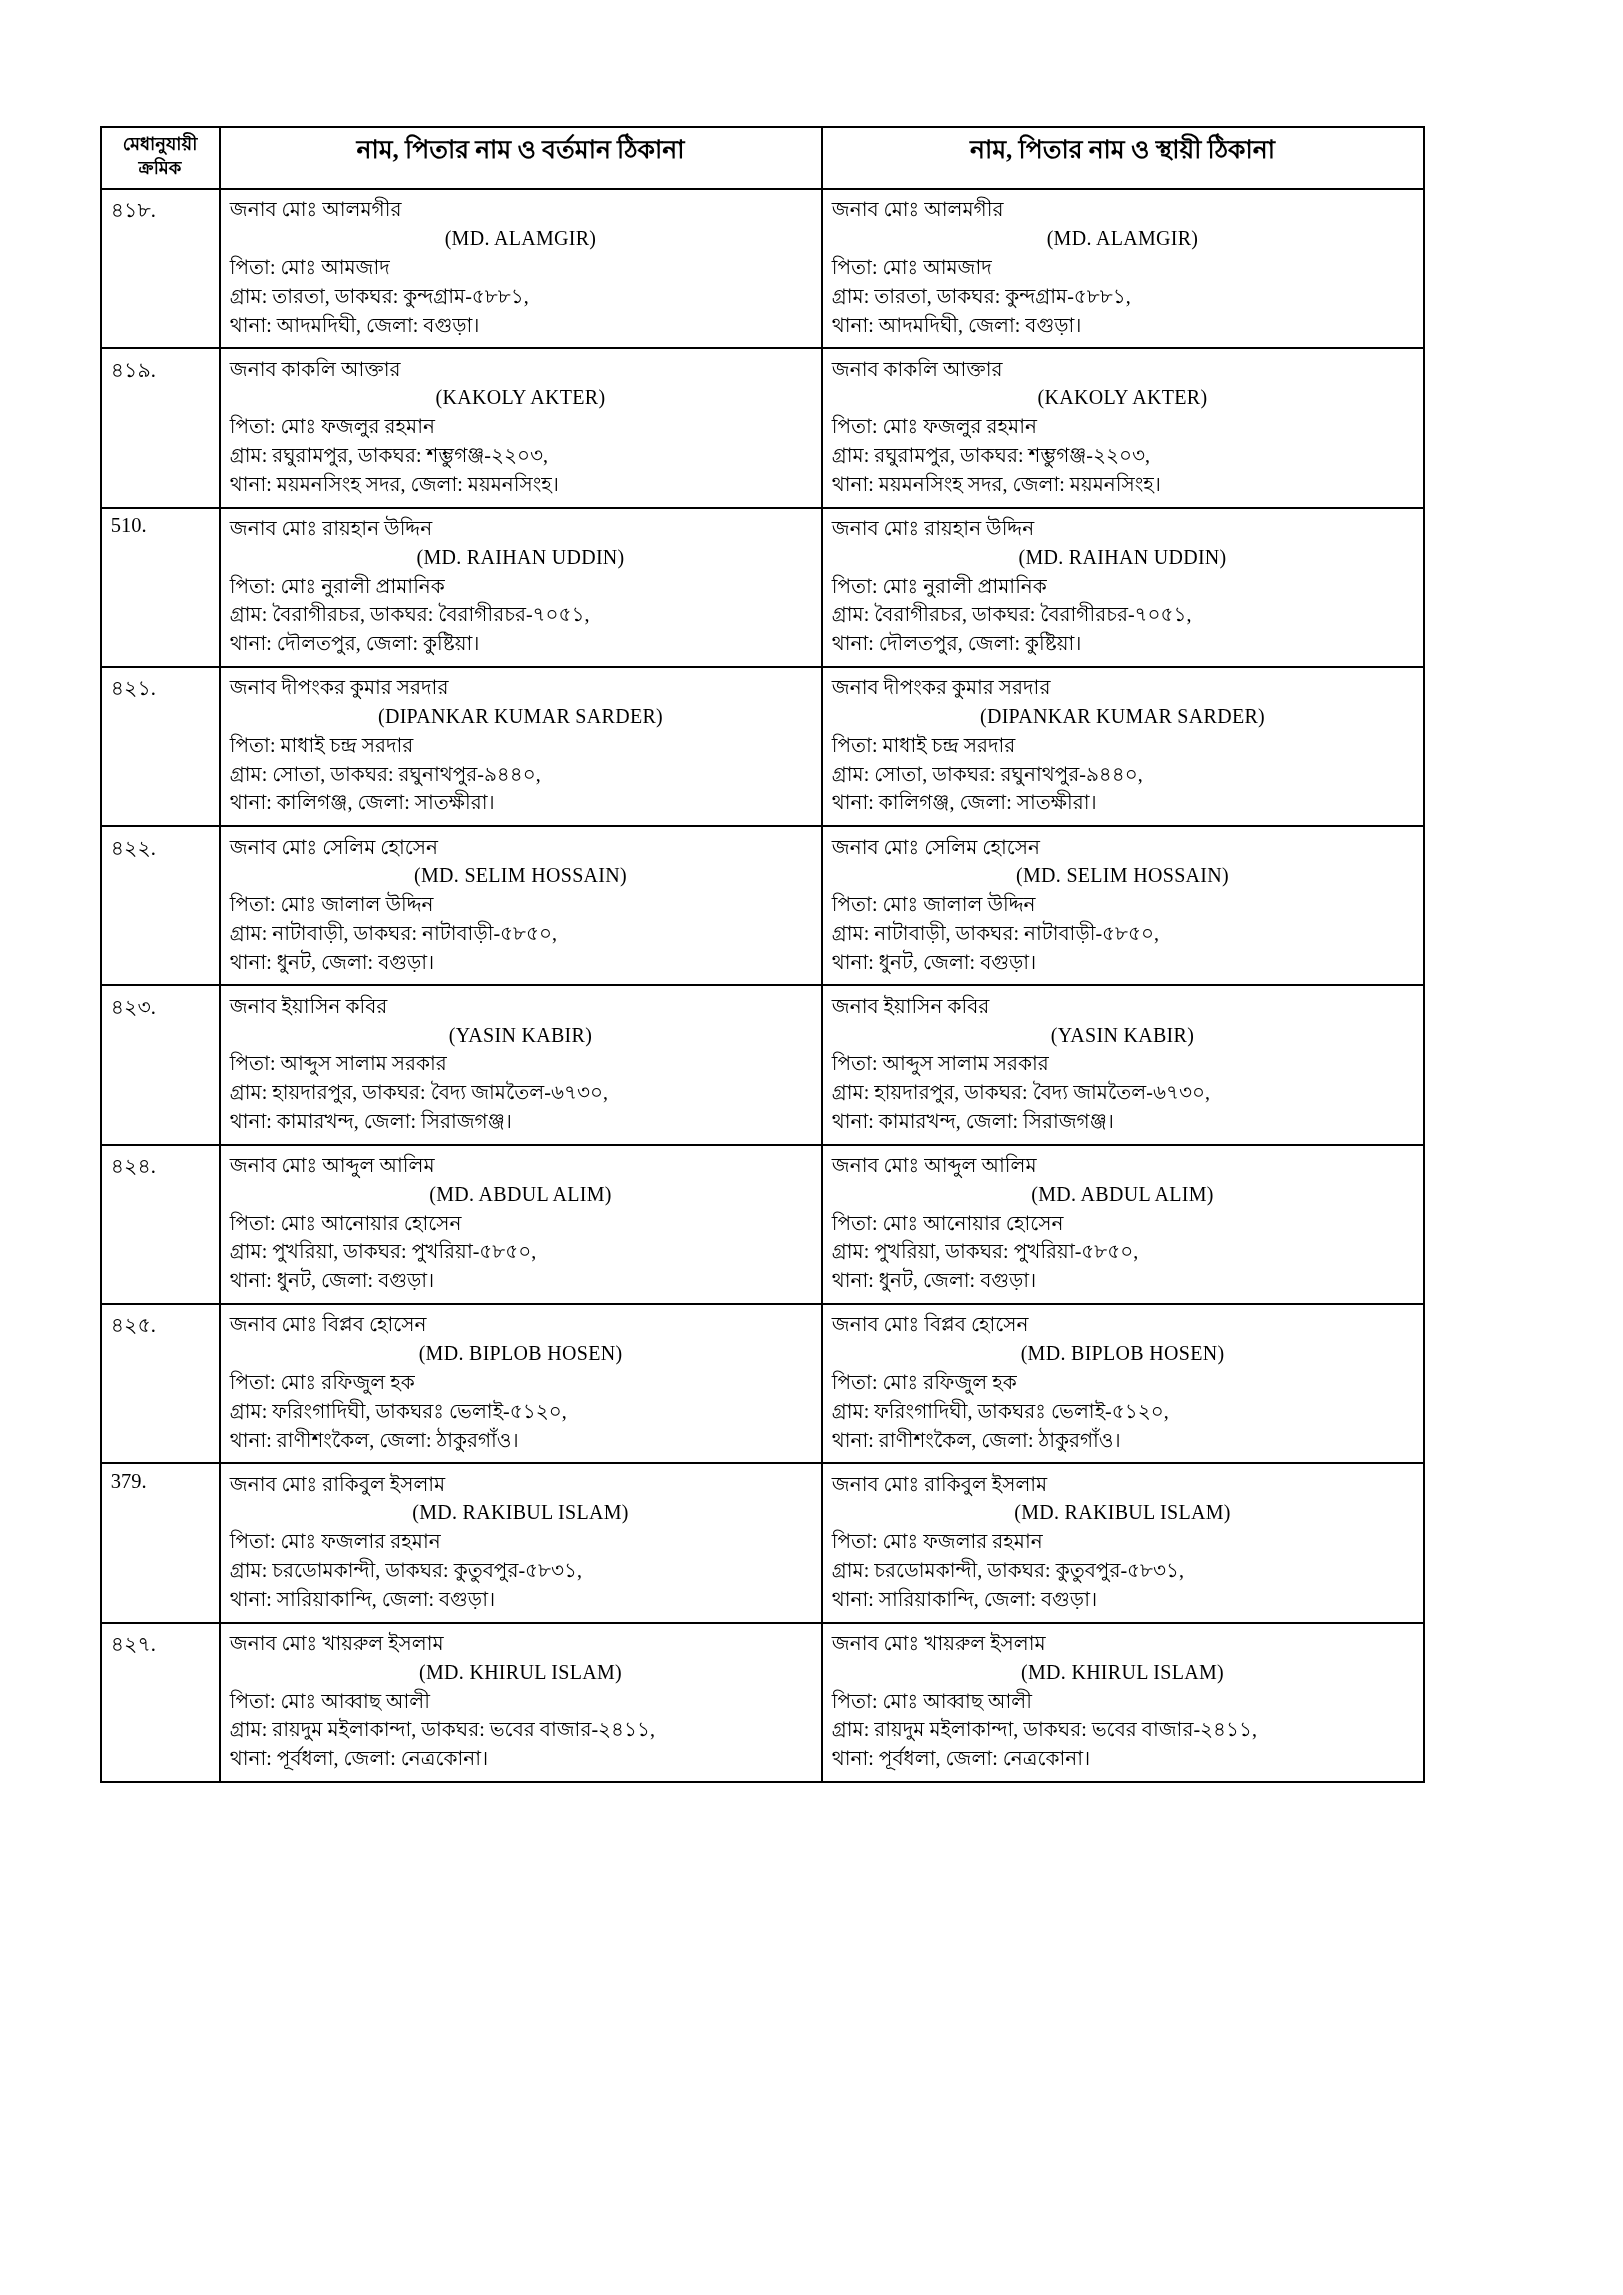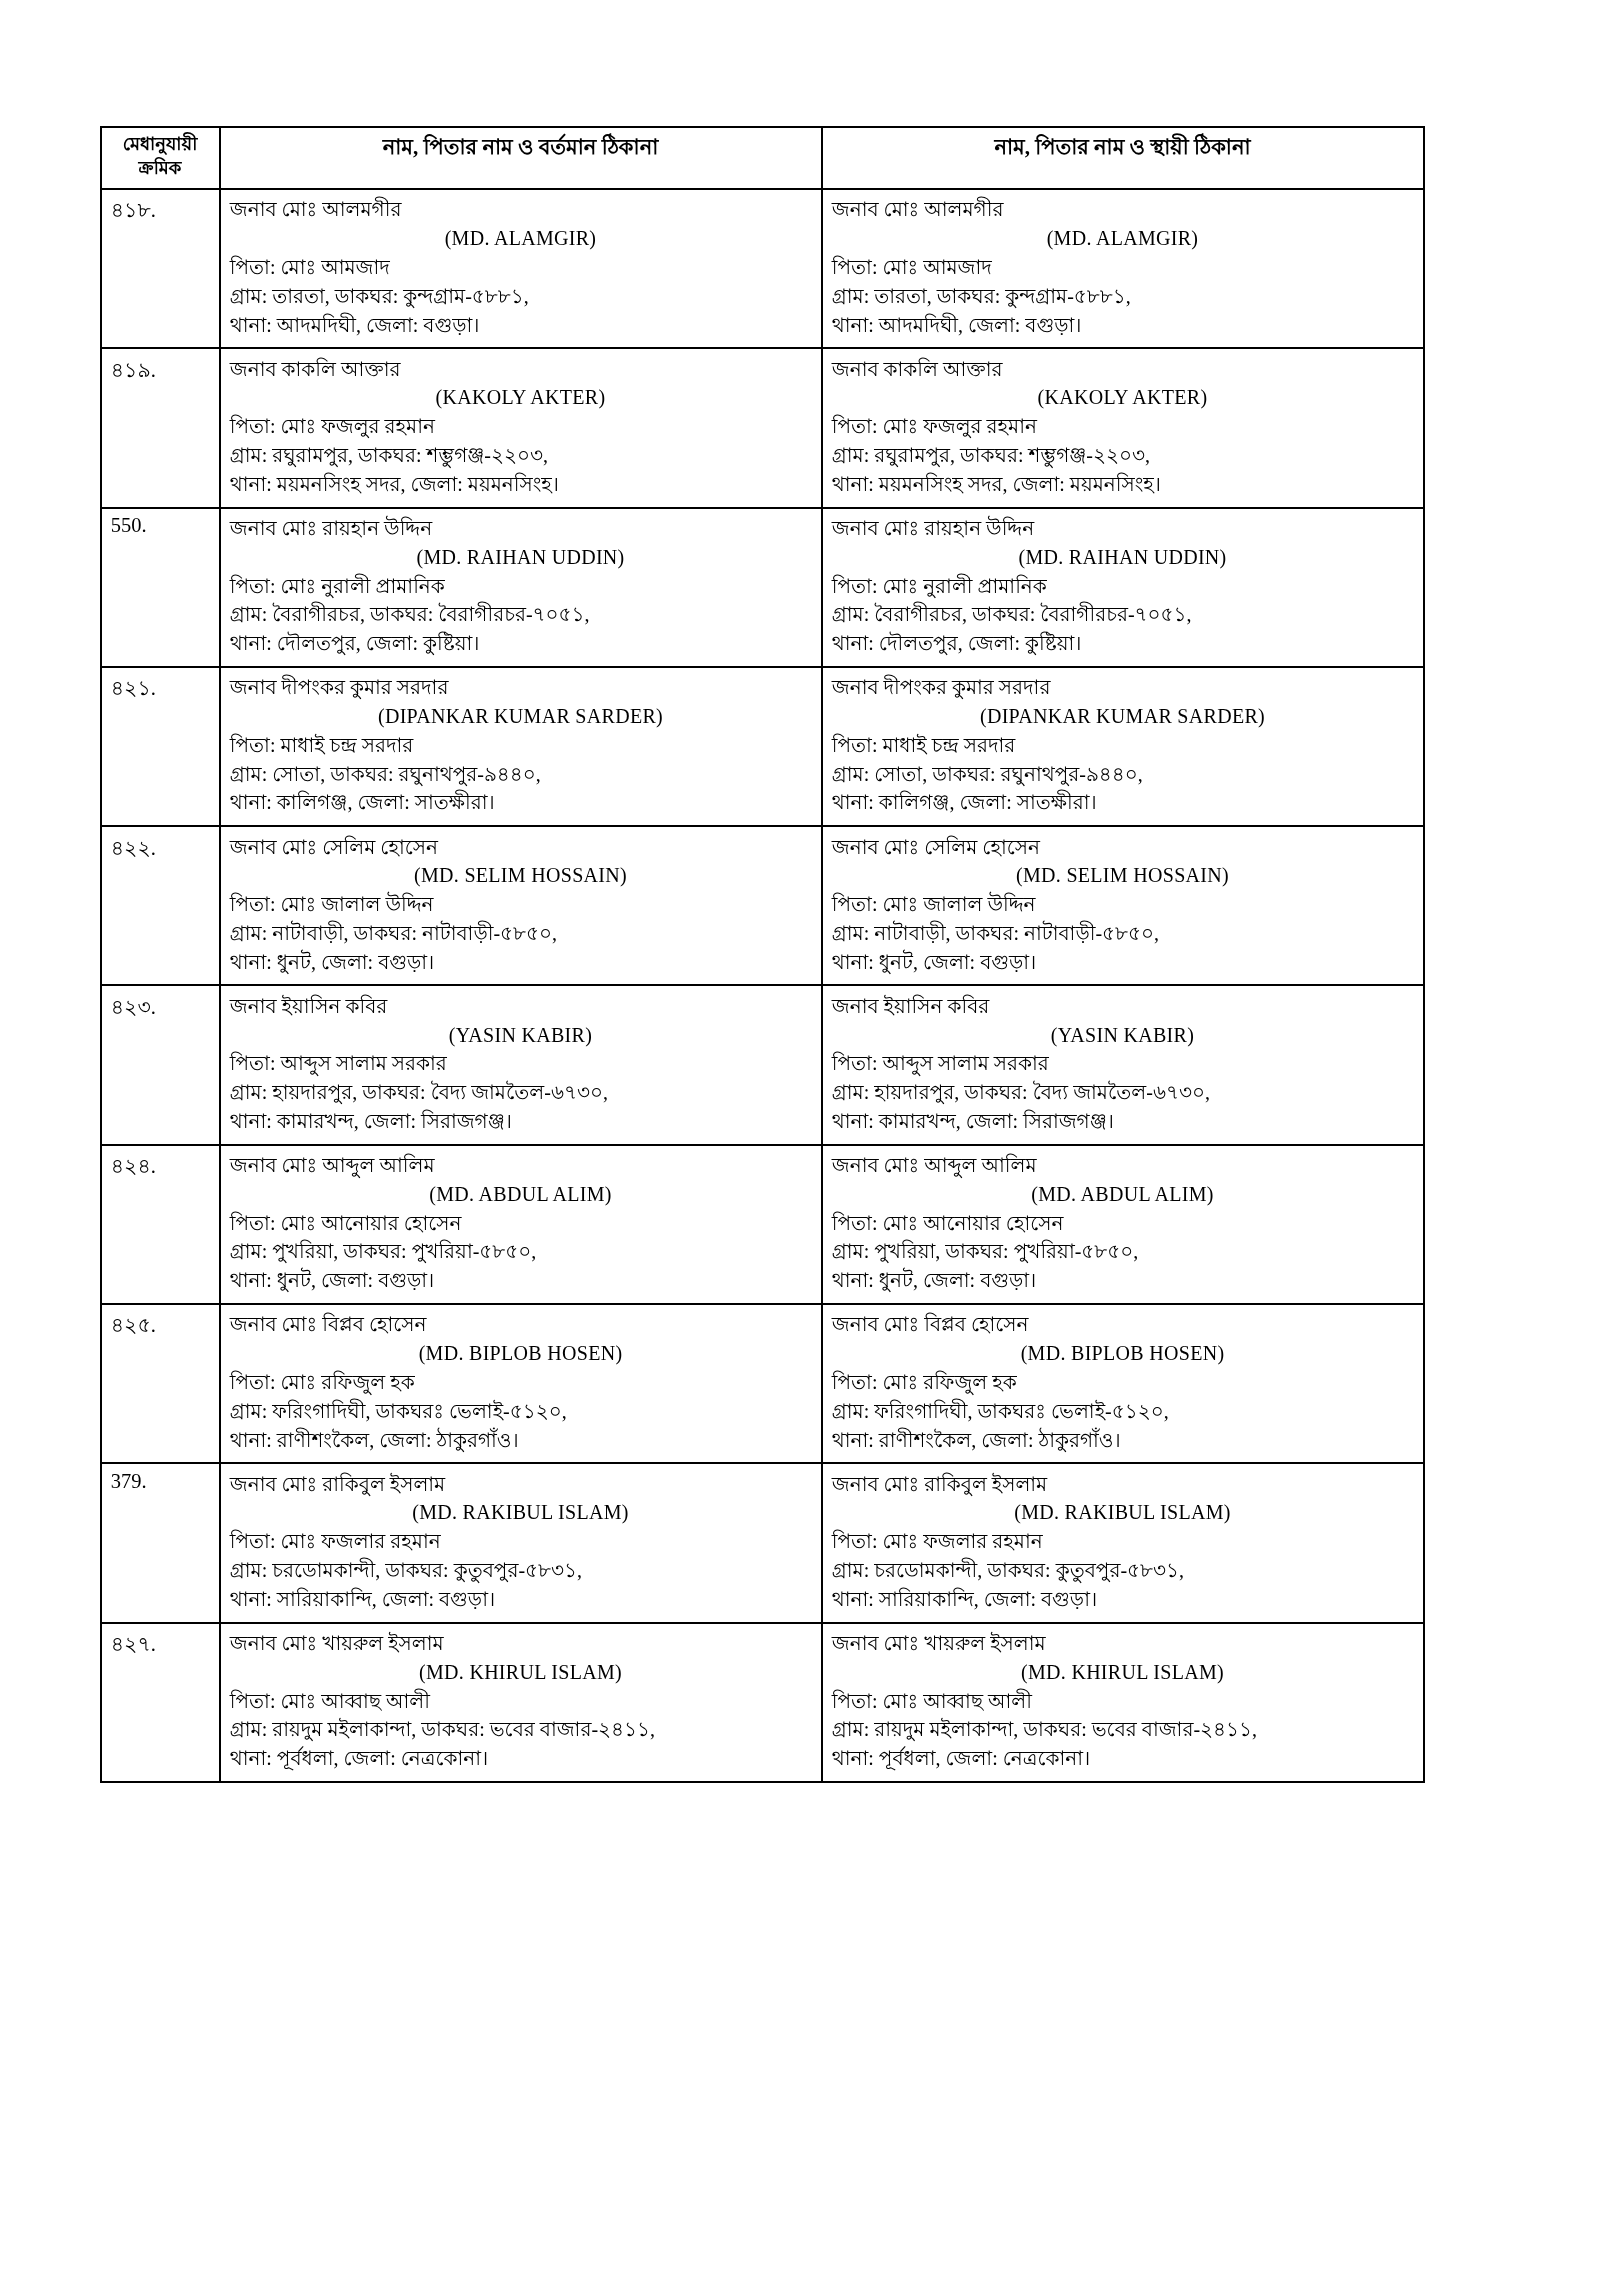--- a/index.html
+++ b/index.html
@@ -33,21 +33,21 @@
     vertical-align: top;
     padding: 5.3px 9.3px 8px 9.3px;
   }
   col.c-serial { width: 119px; }
   col.c-present { width: 602px; }
   col.c-permanent { width: 602px; }
 
   thead th {
     text-align: center;
     font-weight: bold;
-    font-size: 21px;
+    font-size: 25px;
     line-height: 1.35;
     padding-top: 14.5px;
     padding-bottom: 14.5px;
     vertical-align: middle;
   }
   th.serial-head {
     font-size: 18px;
     line-height: 1.3;
   }
   td.serial {
@@ -150,21 +150,21 @@
           </td>
           <td class="addr">
             <span class="line">জনাব কাকলি আক্তার</span>
             <span class="line latin">(KAKOLY AKTER)</span>
             <span class="line">পিতা: মোঃ ফজলুর রহমান</span>
             <span class="line">গ্রাম: রঘুরামপুর, ডাকঘর: শম্ভুগঞ্জ-২২০৩,</span>
             <span class="line">থানা: ময়মনসিংহ সদর, জেলা: ময়মনসিংহ।</span>
           </td>
         </tr>
         <tr>
-          <td class="serial">550.</td>
+          <td class="serial">510.</td>
           <td class="addr">
             <span class="line">জনাব মোঃ রায়হান উদ্দিন</span>
             <span class="line latin">(MD. RAIHAN UDDIN)</span>
             <span class="line">পিতা: মোঃ নুরালী প্রামানিক</span>
             <span class="line">গ্রাম: বৈরাগীরচর, ডাকঘর: বৈরাগীরচর-৭০৫১,</span>
             <span class="line">থানা: দৌলতপুর, জেলা: কুষ্টিয়া।</span>
           </td>
           <td class="addr">
             <span class="line">জনাব মোঃ রায়হান উদ্দিন</span>
             <span class="line latin">(MD. RAIHAN UDDIN)</span>

